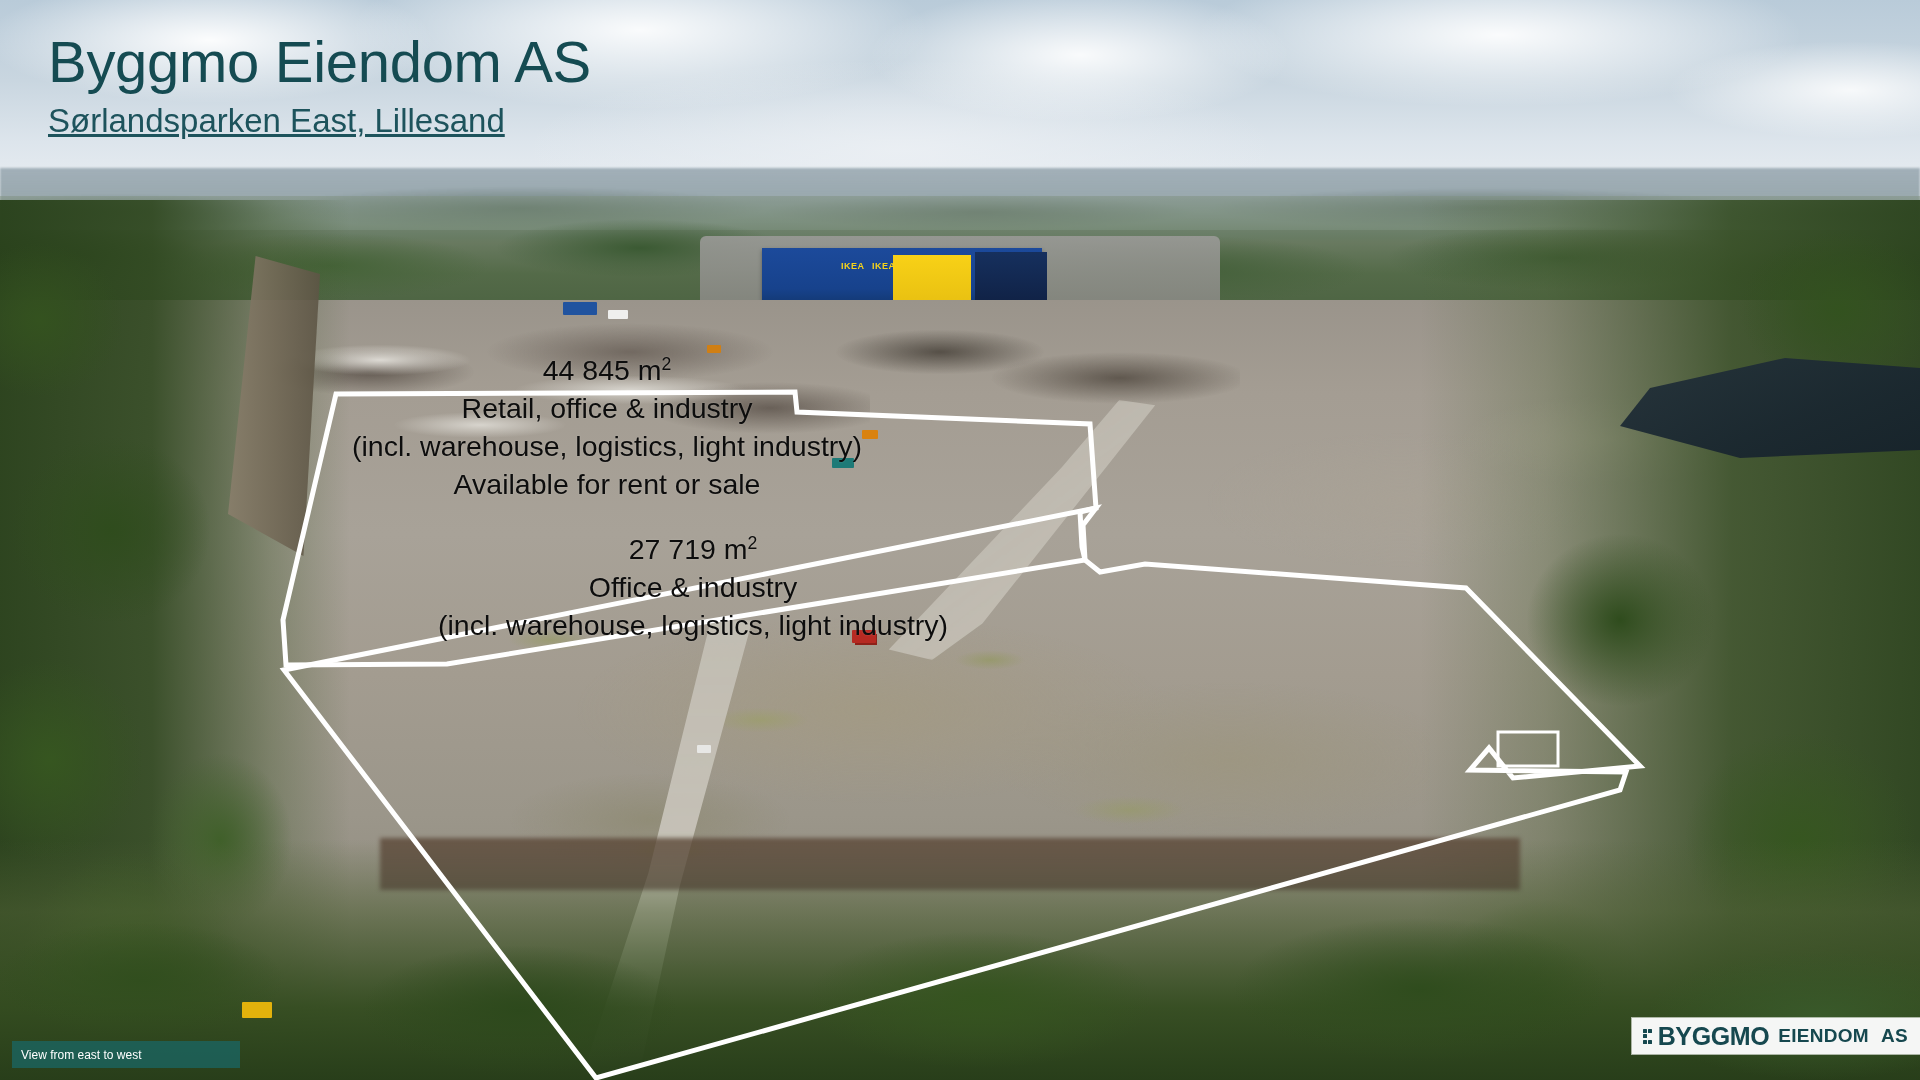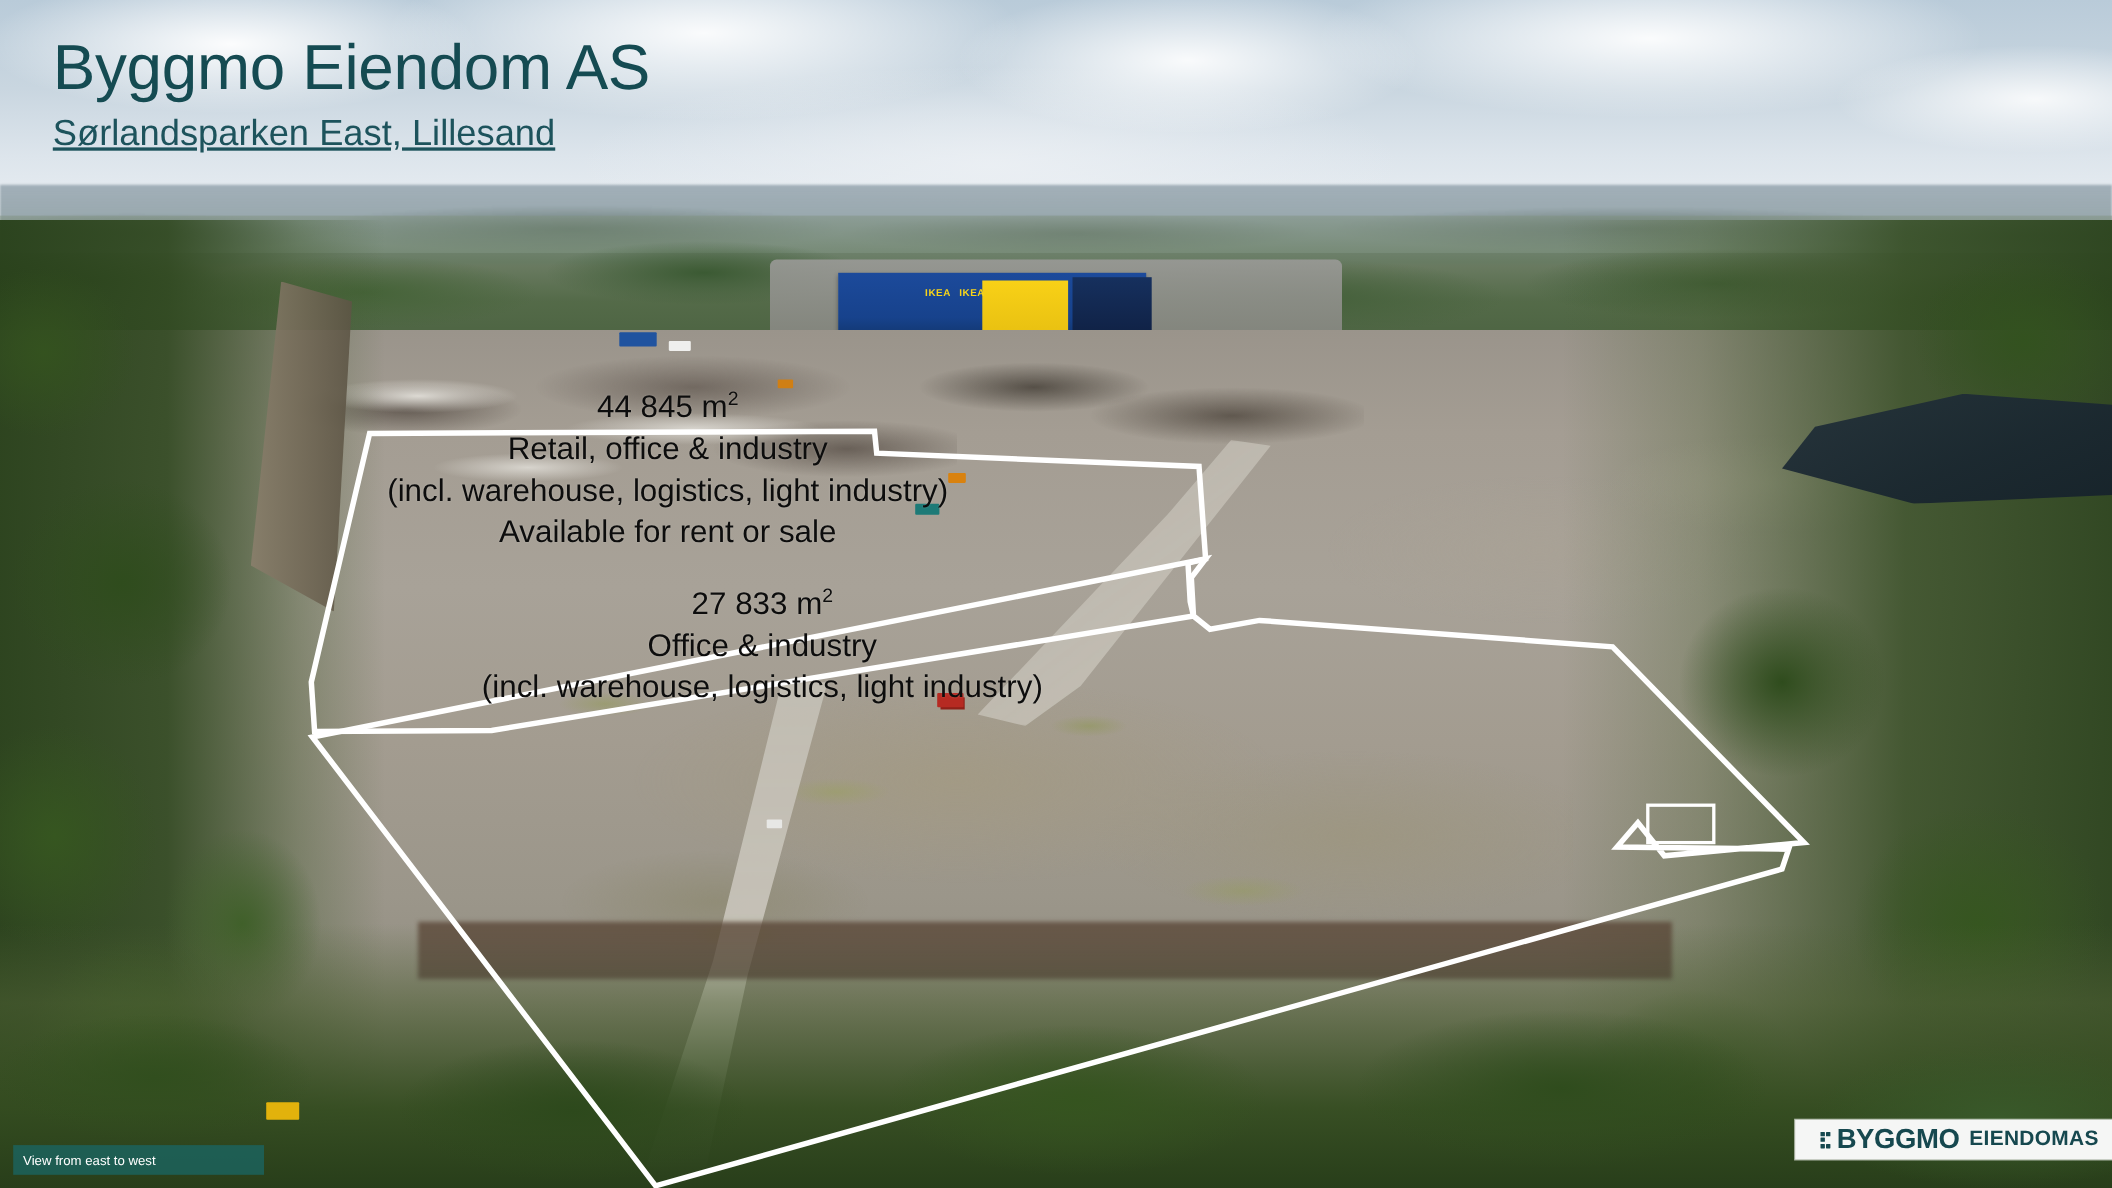--- a/index.html
+++ b/index.html
@@ -279,21 +279,21 @@
     white-space: nowrap;
   }
 
   
   .logo {
     position: absolute;
     right: 0px; top: 1018px;
     height: 36px;
     background: #f5f6f5;
     display: flex; align-items: center;
-    padding: 0 12px 0 23px;
+    padding: 0 12px 0 11px;
     box-shadow: 0 0 0 1px rgba(255,255,255,.6);
   }
   .logo-mark {
     width: 13px; height: 15px;
     margin-right: 2px;
     display: grid;
     grid-template-columns: repeat(2, 4px);
     grid-template-rows: repeat(3, 4px);
     gap: 1.5px;
     align-content: center;
@@ -303,21 +303,21 @@
   .logo-byggmo {
     font-size: 25px; font-weight: bold; color: #16484f;
     letter-spacing: -.4px;
   }
   .logo-eiendom {
     font-size: 19px; font-weight: bold; color: #16484f;
     letter-spacing: .3px; margin-left: 9px;
   }
   .logo-as {
     font-size: 19px; font-weight: bold; color: #16484f;
-    letter-spacing: .3px; 
+    letter-spacing: .3px; margin-left: 12px;
   }
 </style>
 </head>
 <body>
 
 <div id="slide">
 
   <div class="photo">
     <div class="sky"></div>
     <div class="hills"></div>
@@ -370,21 +370,21 @@
   </div>
 
   <div class="parcel" id="parcel-1">
     <span class="line"><span>44 845 m</span><sup>2</sup></span>
     <span class="line">Retail, office &amp; industry</span>
     <span class="line">(incl. warehouse, logistics, light industry)</span>
     <span class="line">Available for rent or sale</span>
   </div>
 
   <div class="parcel" id="parcel-2">
-    <span class="line"><span>27 833 m</span><sup>2</sup></span>
+    <span class="line"><span>27 719 m</span><sup>2</sup></span>
     <span class="line">Office &amp; industry</span>
     <span class="line">(incl. warehouse, logistics, light industry)</span>
   </div>
 
   <div class="caption">
     <span>View from east to west</span>
   </div>
 
   <div class="logo">
     <span class="logo-mark">

